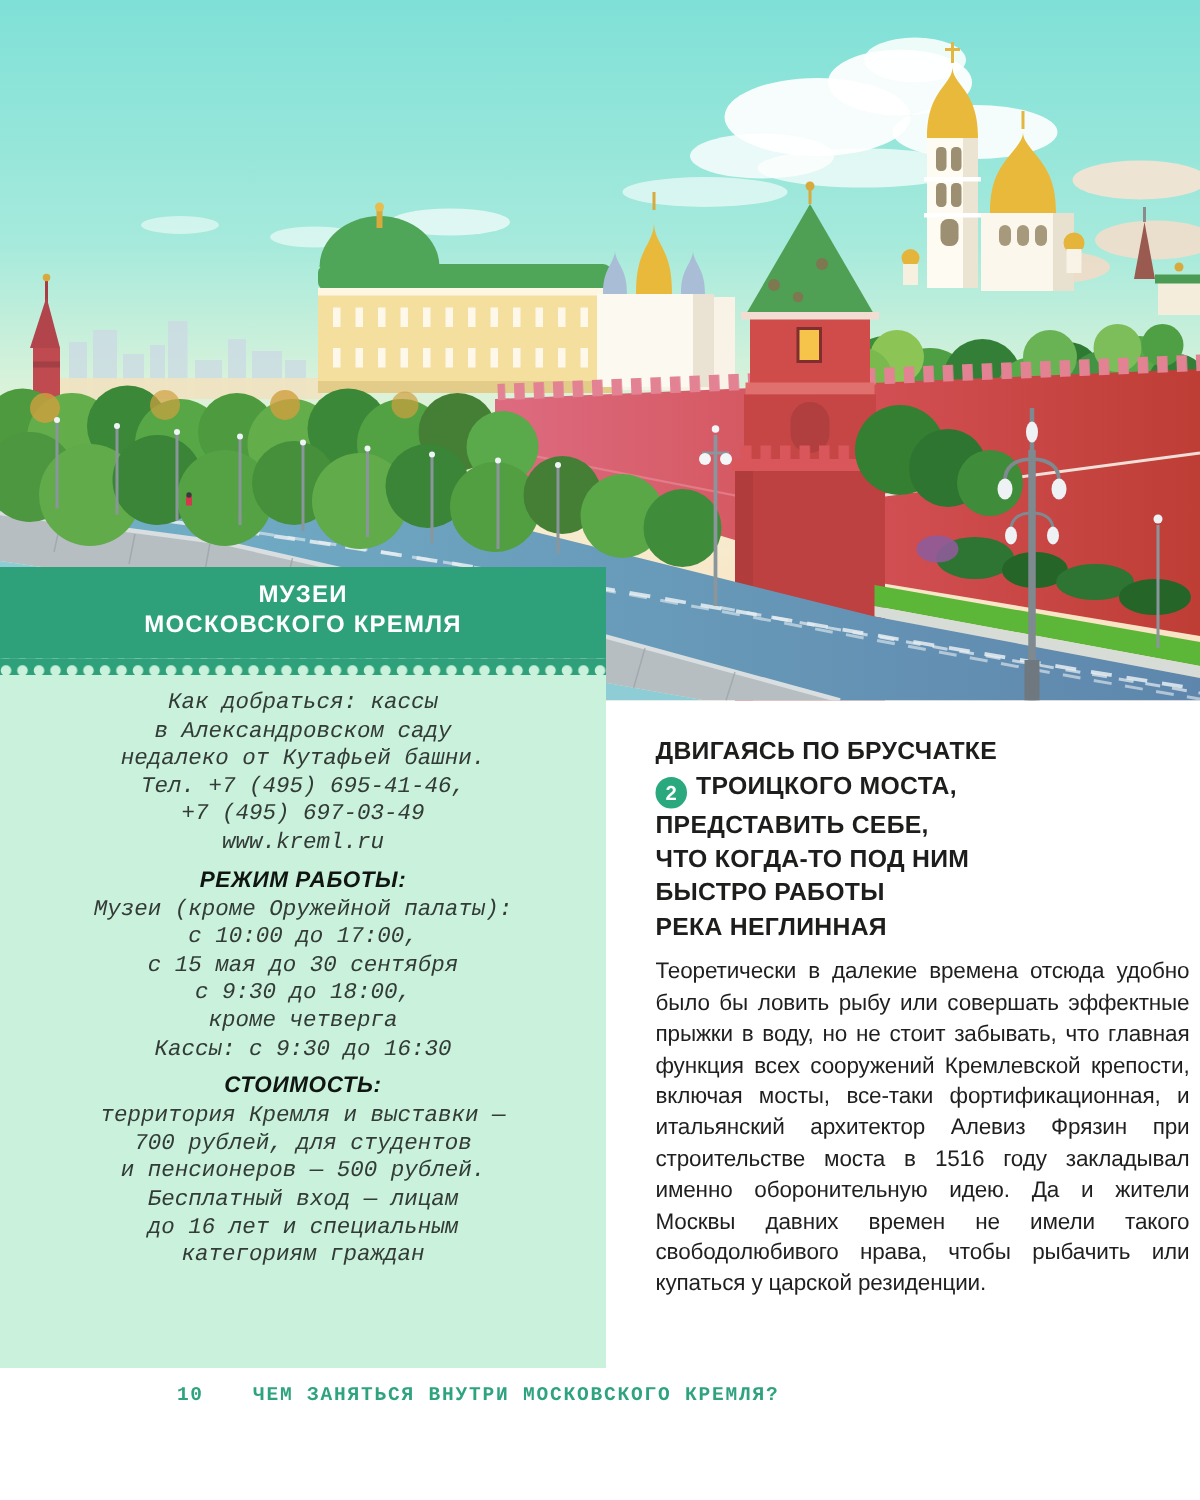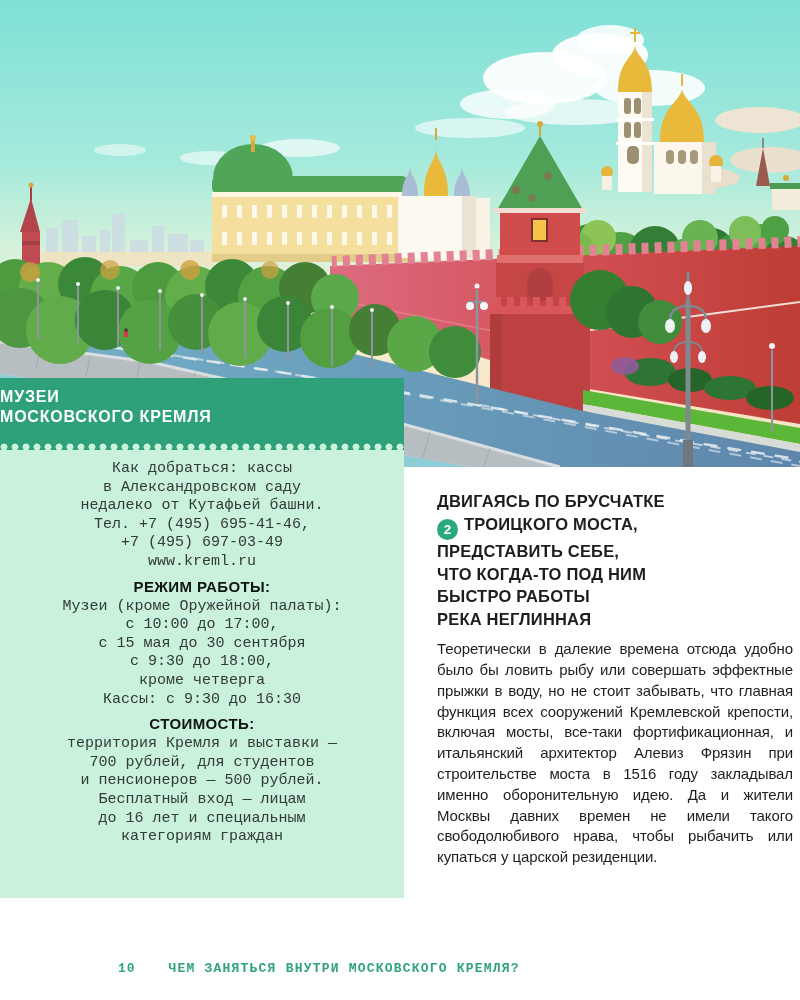--- a/index.html
+++ b/index.html
@@ -5,45 +5,45 @@
   html,body{margin:0;padding:0;background:#ffffff;}
   .page{position:relative;width:800px;height:1000px;background:#ffffff;overflow:hidden;
         font-family:"Liberation Sans",sans-serif;}
 
   
   .photo{position:absolute;left:0;top:0;width:800px;height:467px;}
   .photo svg{display:block;}
 
   
   .info-card{position:absolute;left:0;top:378px;width:404px;}
-  .card-header{background:#2EA07A;color:#ffffff;text-align:left;
-               padding:9px 10px 12px 0;font-weight:bold;font-size:16px;
+  .card-header{background:#2EA07A;color:#ffffff;text-align:center;
+               padding:9px 10px 12px 10px;font-weight:bold;font-size:16px;
                line-height:20px;letter-spacing:0.8px;}
   .card-dots{height:11px;background:#2EA07A;
              background-image:radial-gradient(circle at 4px 8px,#C9F1DC 3.2px,transparent 3.8px);
              background-size:11px 11px;background-repeat:repeat-x;}
-  .card-body{background:#C9F1DC;padding:10px 10px 8px 10px;min-height:430px;}
+  .card-body{background:#C9F1DC;padding:10px 10px 22px 10px;min-height:430px;font-style:italic;}
   .mono-line{font-family:"Liberation Mono",monospace;font-size:15px;line-height:18.6px;
              color:#323B35;text-align:center;white-space:nowrap;}
   .card-label{font-weight:bold;font-size:15px;color:#101512;text-align:center;
               margin:6px 0 3px 0;letter-spacing:0.4px;}
 
   
   .article{position:absolute;left:437px;top:490px;width:356px;}
   .headline{font-weight:bold;font-size:16.5px;line-height:22.5px;color:#1D1D1B;
             letter-spacing:0.2px;}
   .h-line{white-space:nowrap;}
   .badge{display:inline-flex;align-items:center;justify-content:center;
          width:21px;height:21px;border-radius:50%;background:#2AA87E;color:#ffffff;
          font-size:13.5px;font-weight:bold;vertical-align:-4px;margin-right:6px;}
   .body-text{margin-top:9px;font-size:15px;line-height:20.8px;color:#1F1F1F;
              text-align:justify;letter-spacing:-0.1px;}
 
   
-  .footer{position:absolute;left:0;top:961px;width:800px;display:flex;align-items:baseline;
+  .footer{position:absolute;left:0;top:922px;width:800px;display:flex;align-items:baseline;
           font-family:"Liberation Mono",monospace;font-weight:bold;color:#2FA37F;}
   .footer .pageno{margin-left:118px;font-size:13px;letter-spacing:1px;}
   .footer .ftext{margin-left:33px;font-size:13px;letter-spacing:1.2px;white-space:nowrap;}
 </style>
 </head>
 <body>
 
 <div class="page">
 
   <div class="photo">

